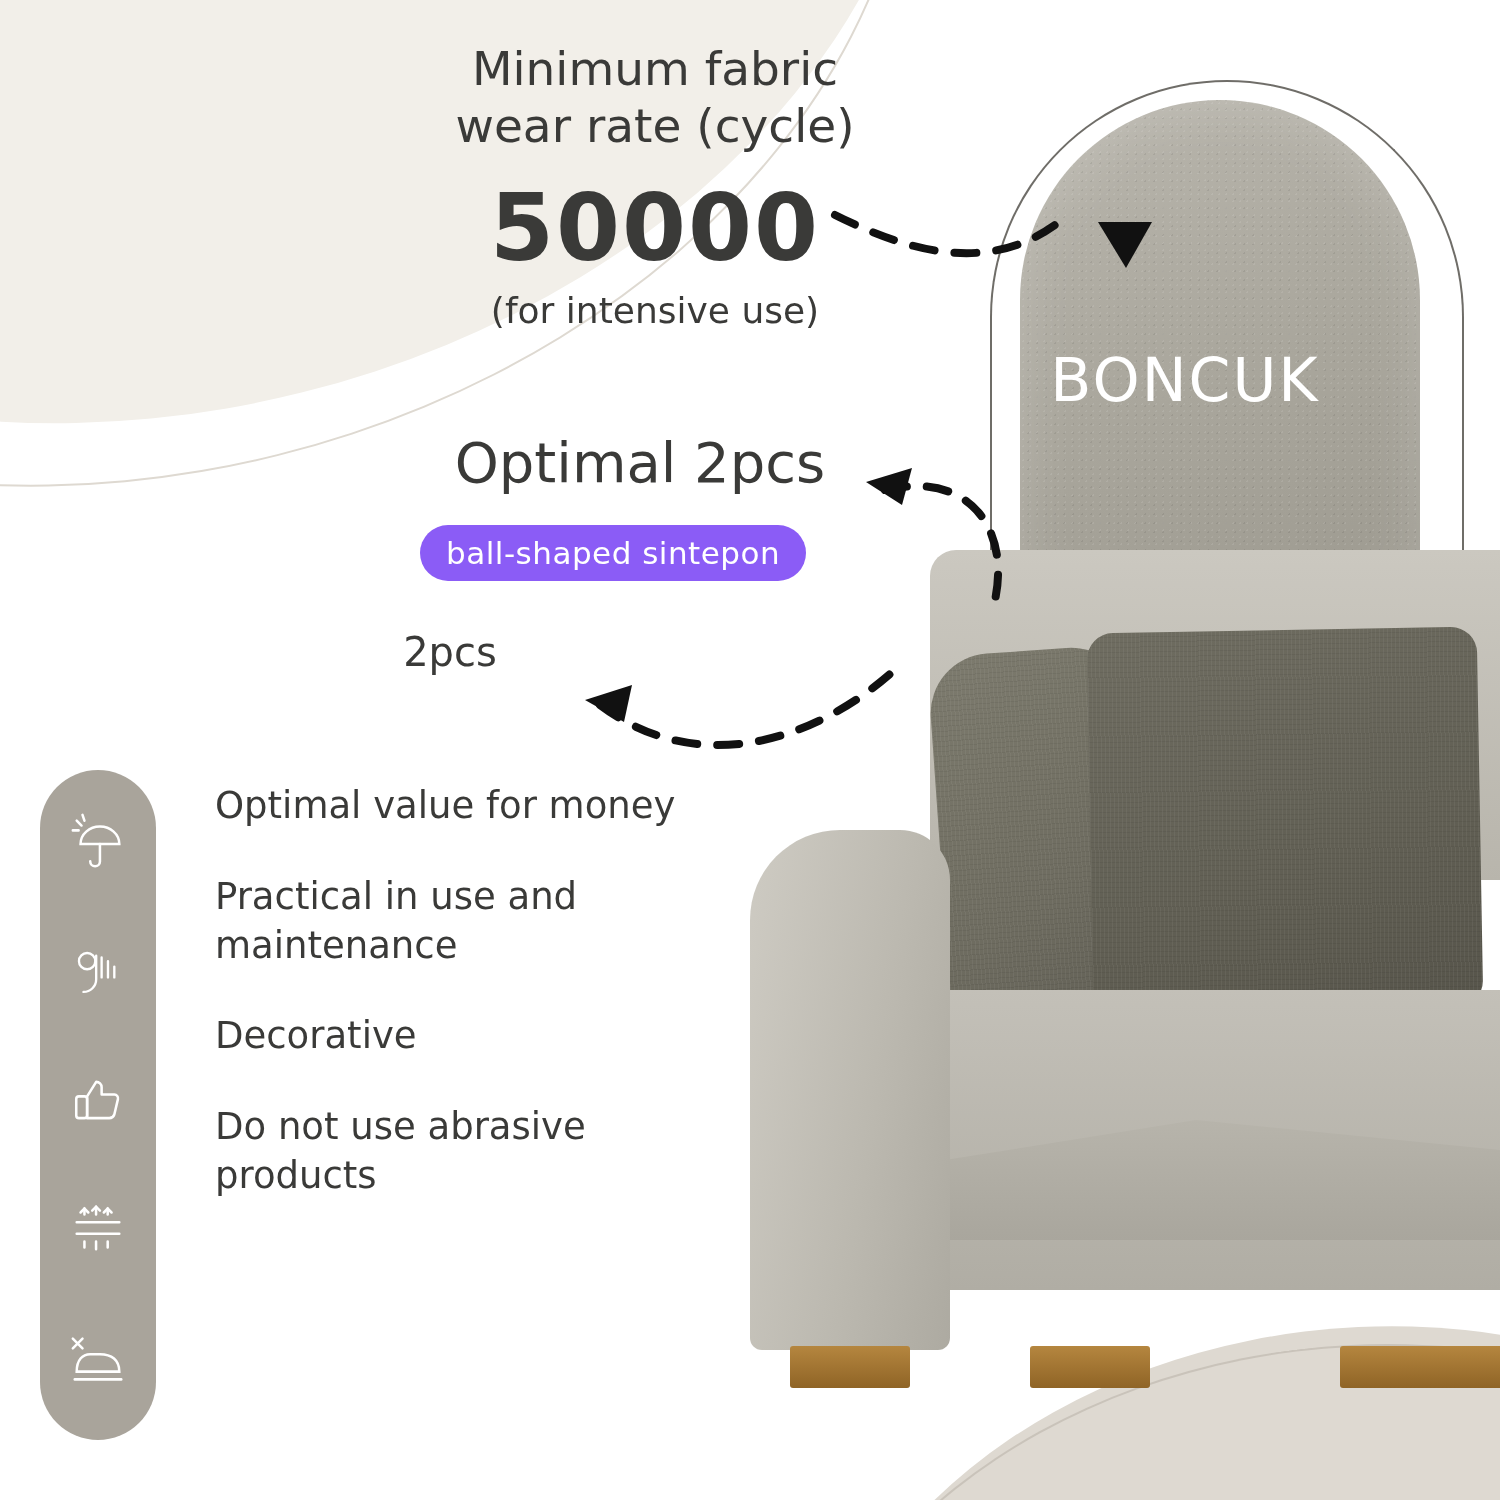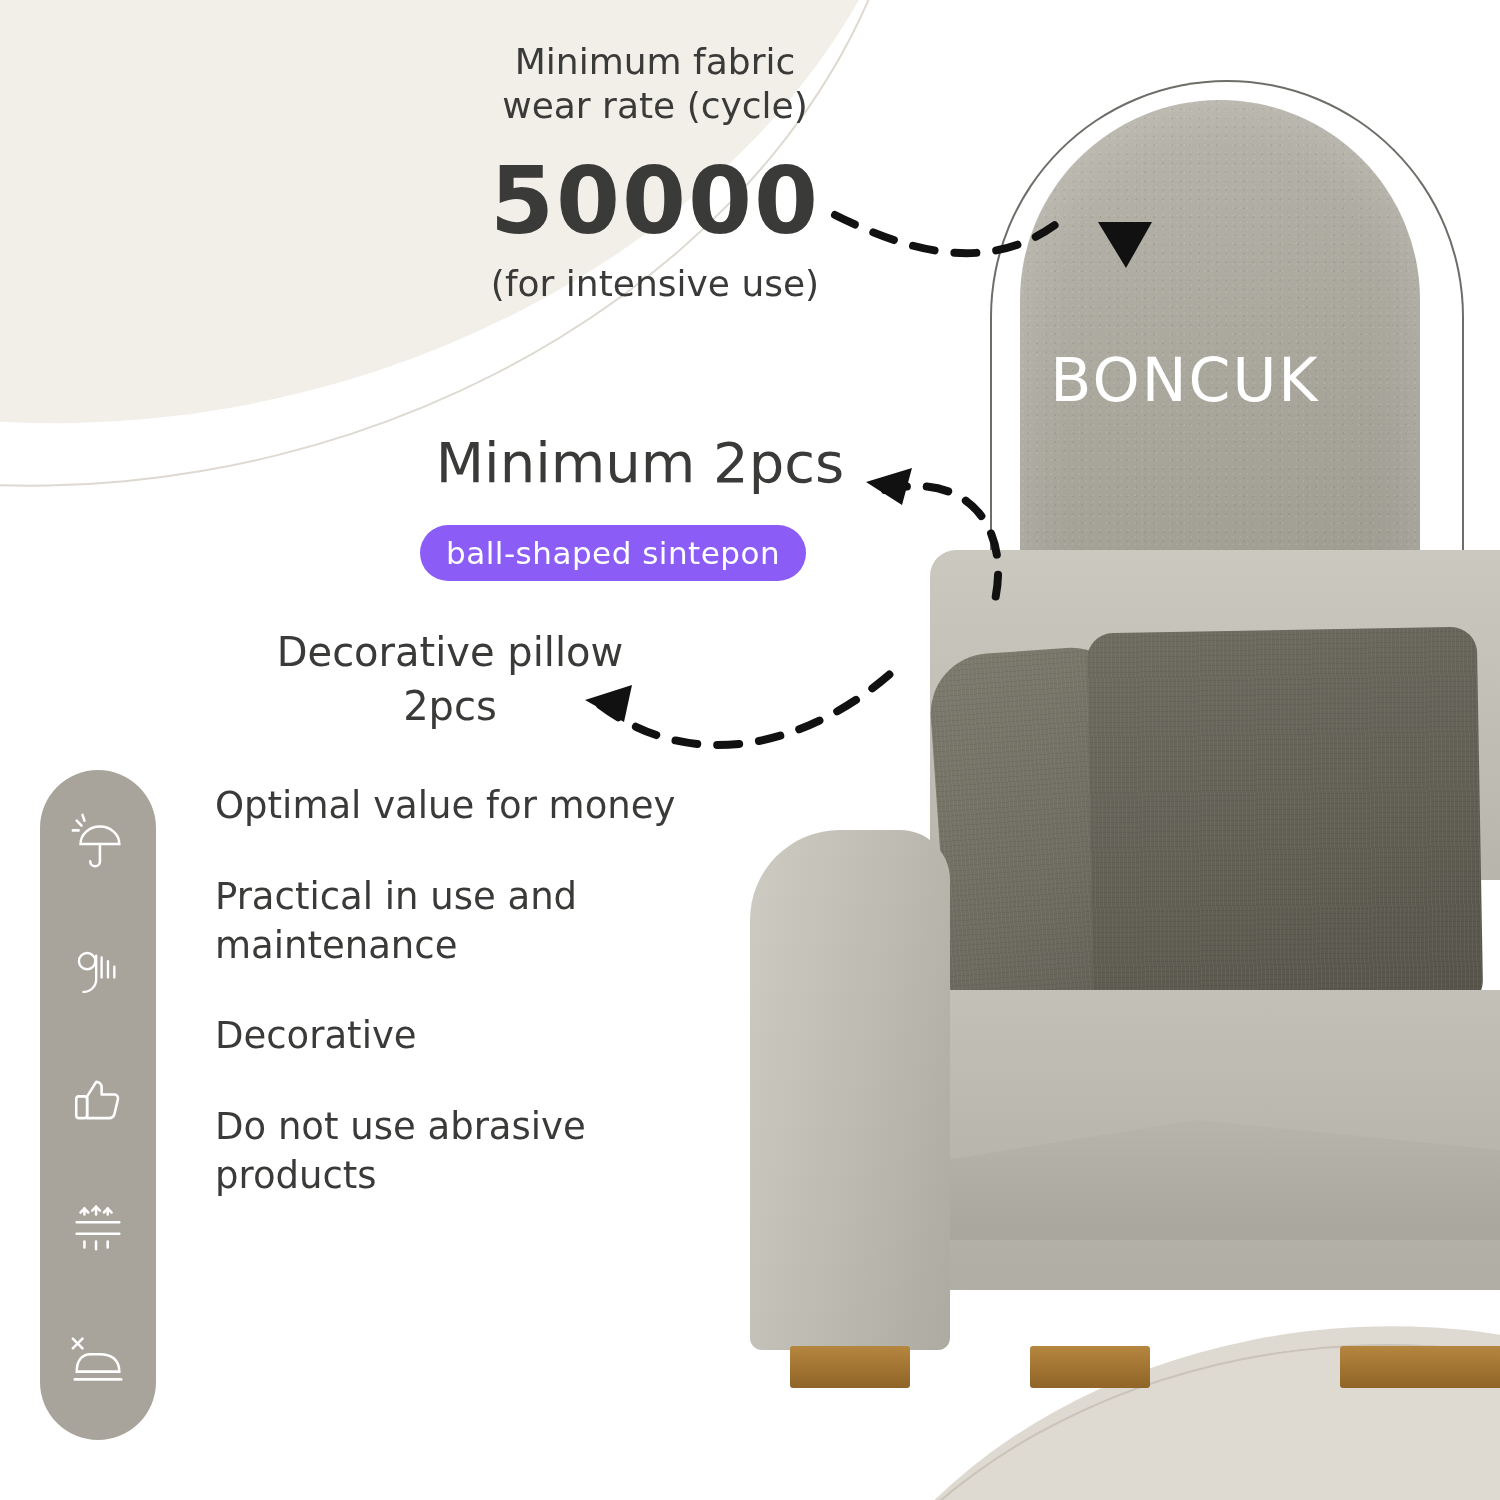--- a/index.html
+++ b/index.html
@@ -127,21 +127,21 @@
     background-image:
       repeating-linear-gradient(90deg, rgba(255,255,255,.05) 0 1px, transparent 1px 4px),
       repeating-linear-gradient(0deg, rgba(0,0,0,.05) 0 1px, transparent 1px 5px);
   }
 
   
   .fabric-note{
     position:absolute;left:420px;top:40px;width:470px;text-align:center;
     color:#3a3a38;
   }
-  .fabric-note .l1{font-size:36px;line-height:1.22;}
+  .fabric-note .l1{font-size:47px;line-height:1.22;}
   .fabric-note .big{font-size:92px;font-weight:bold;letter-spacing:2px;line-height:1.25;margin-top:16px;}
   .fabric-note .l3{font-size:36px;margin-top:4px;}
 
   .pillow-title{
     position:absolute;left:410px;top:430px;width:460px;text-align:center;
     font-size:56px;color:#3a3a38;
   }
   .pill-badge{
     position:absolute;left:420px;top:525px;
     background:#8b5cf6;color:#ffffff;
@@ -218,25 +218,24 @@
     </g>
   </svg>
 
   <div class="fabric-note">
     <div class="l1">Minimum fabric</div>
     <div class="l1">wear rate (cycle)</div>
     <div class="big">50000</div>
     <div class="l3">(for intensive use)</div>
   </div>
 
-  <div class="pillow-title">Minimum 2pcs</div>
+  <div class="pillow-title">Optimal 2pcs</div>
   <div class="pill-badge">ball-shaped sintepon</div>
 
   <div class="deco-title">
-    <div>Decorative pillow</div>
     <div>2pcs</div>
   </div>
 
   <div class="icon-rail">
     <div class="rail-icon" style="top:22px">
       <svg width="62" height="62" viewBox="0 0 64 64" fill="none" stroke="#fff" stroke-width="2.6" stroke-linecap="round">
         <path d="M14 34c0-10 9-18 20-18s20 8 20 18z"></path>
           <path d="M34 34v18a5 5 0 0 1-10 0"></path>
         <path d="M10 10l5 5M6 20h6M16 4l2 6"></path>
       </svg>

